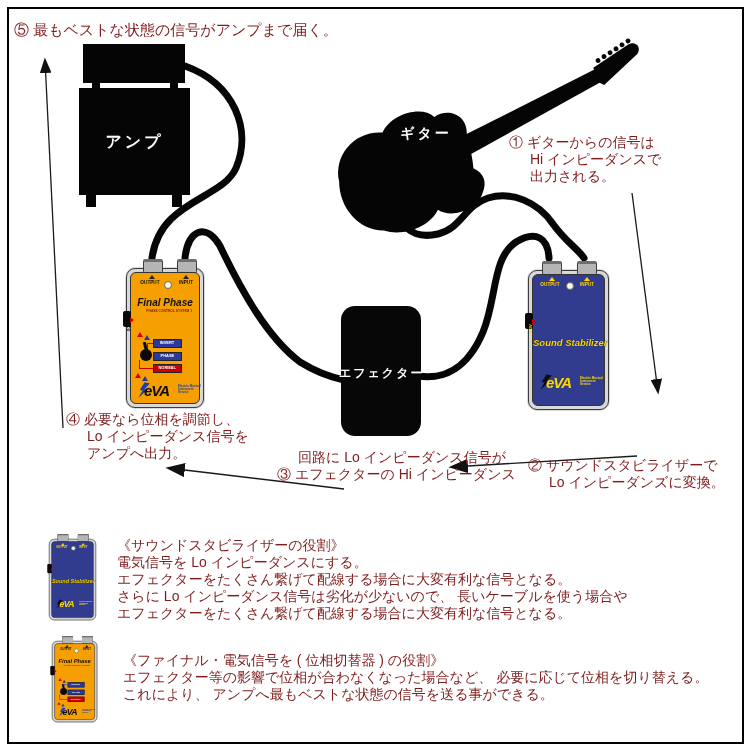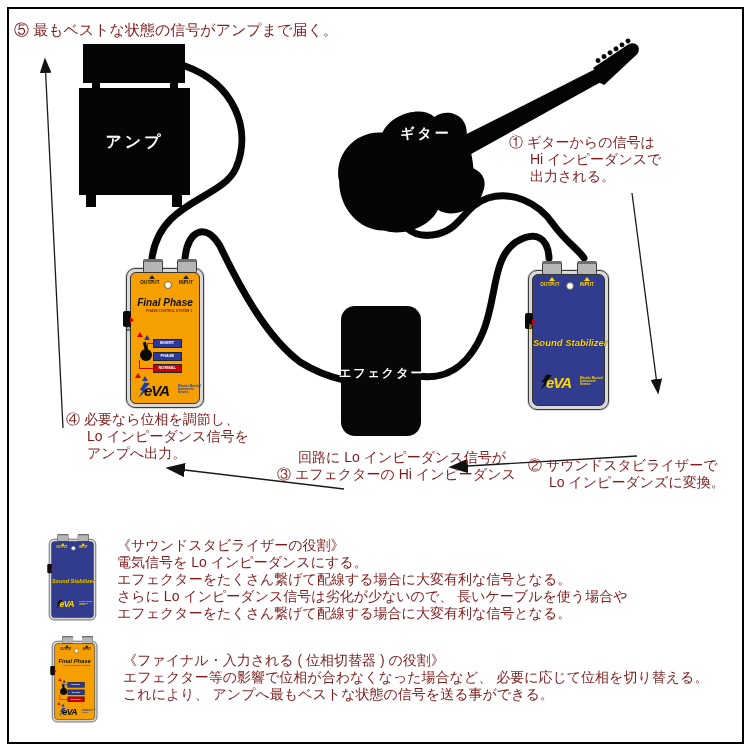--- a/index.html
+++ b/index.html
@@ -286,17 +286,17 @@
           <span class="eva-lines">
             <span>Electric Musical</span>
             <span>Instrument</span>
             <span>Service</span>
           </span>
         </div>
       </div>
     </div>
   </div>
   <div class="abs" style="left:123px;top:652px;">
-    <div class="jtxt">《ファイナル・入力される ( 位相切替器 ) の役割》</div>
+    <div class="jtxt">《ファイナル・電気信号を ( 位相切替器 ) の役割》</div>
     <div class="jtxt">エフェクター等の影響で位相が合わなくなった場合など、 必要に応じて位相を切り替える。</div>
     <div class="jtxt">これにより、 アンプへ最もベストな状態の信号を送る事ができる。</div>
   </div>
 </div>
 
 </body></html>

